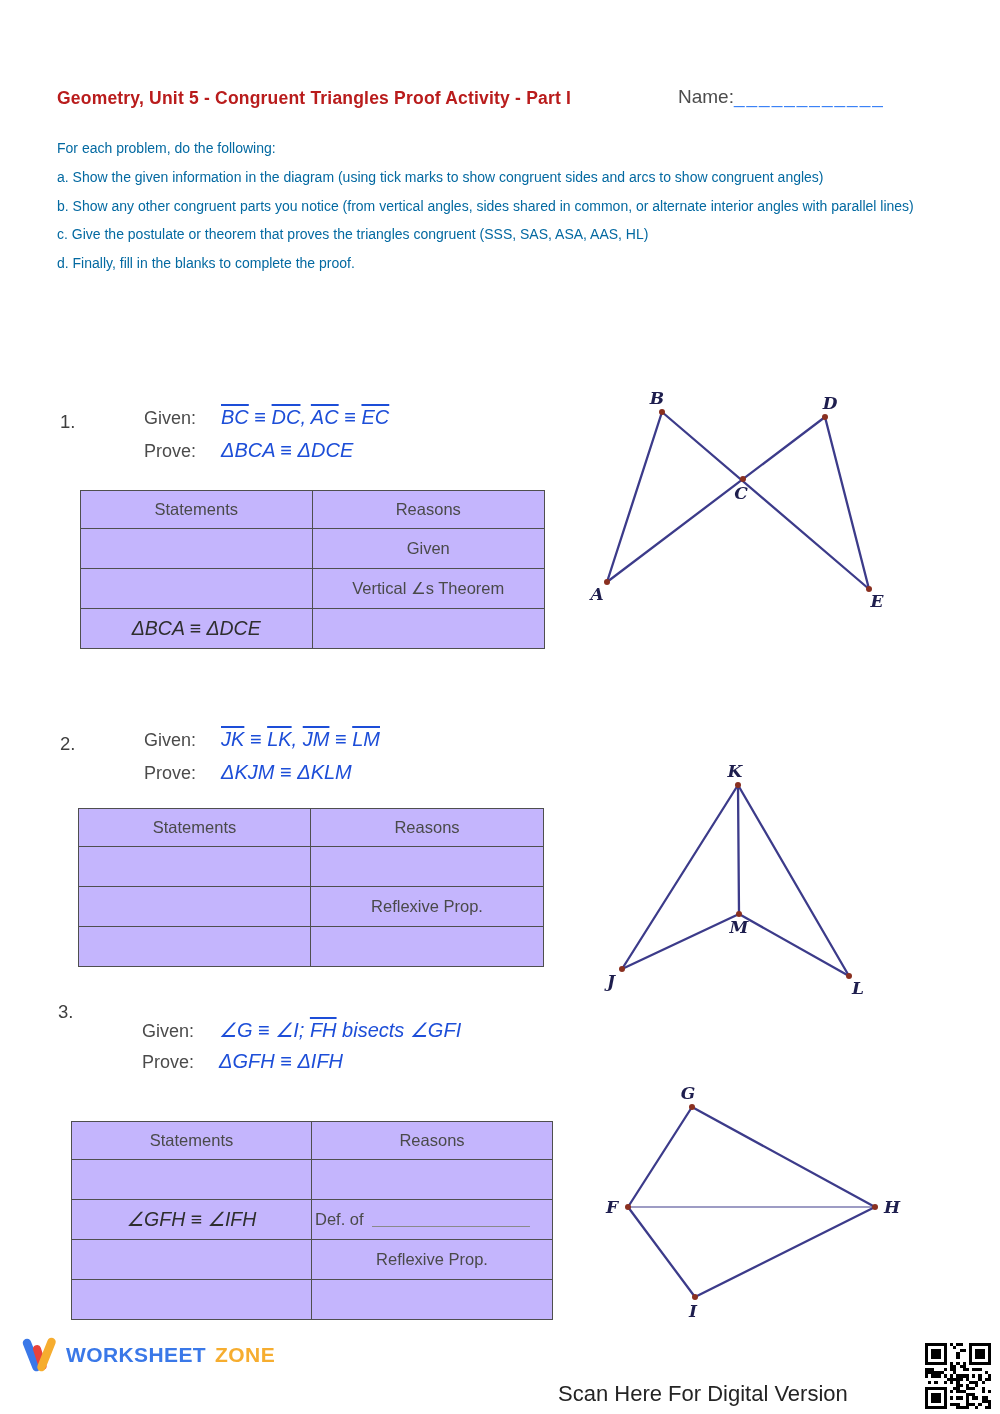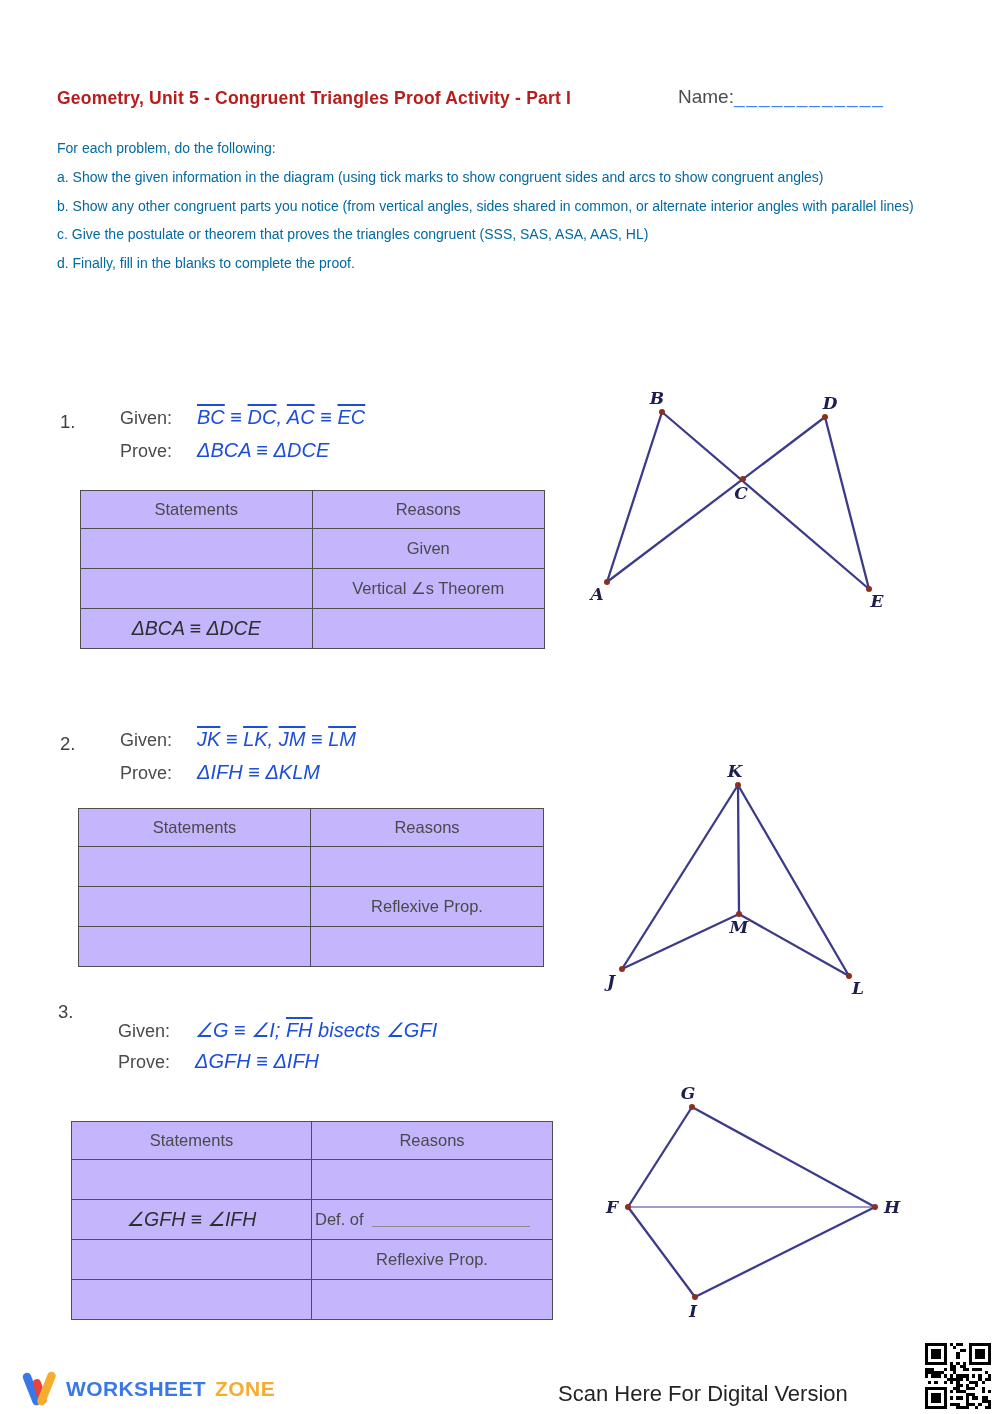--- a/index.html
+++ b/index.html
@@ -4,21 +4,21 @@
 <style>
   html,body{margin:0;padding:0;background:#ffffff;}
   .page{position:relative;width:1000px;height:1414px;background:#ffffff;overflow:hidden;
         font-family:"Liberation Sans",sans-serif;color:#3f3f3f;}
   .abs{position:absolute;}
   .title{font-size:17.5px;font-weight:700;color:#b91c1c;letter-spacing:.2px;}
   .namefield{font-size:19px;color:#4c4c4c;}
   .nameblank{letter-spacing:2px;color:#3b82f6;}
   .intro{font-size:14px;line-height:28.8px;color:#0369a1;width:882px;}
   .pnum{font-size:18.5px;color:#3f3f3f;}
-  .gp{display:flex;align-items:baseline;}
+  .gp{display:flex;align-items:baseline;margin-left:24px;}
   .lbl{display:inline-block;width:63px;font-size:18px;color:#4b4b4b;margin-right:14px;flex:none;}
   .math{font-size:20px;font-style:italic;color:#1d4ed8;white-space:nowrap;}
   .math .ov{text-decoration:overline;}
   
   .ptable{border:1.6px solid #4f4f4f;background:#c4b5fd;box-sizing:border-box;}
   .prow{display:flex;height:39px;border-top:1.4px solid #4f4f4f;}
   .prow.header{height:37px;border-top:none;}
   .cell{box-sizing:border-box;width:50%;display:flex;align-items:center;justify-content:center;
         font-size:16.5px;color:#4a4a4a;overflow:hidden;}
   .cell.stmt{border-right:1.4px solid #4f4f4f;}
@@ -103,21 +103,21 @@
       <text x="877" y="607" text-anchor="middle" fill="#1e1e4e" class="vlabel">E</text>
     </svg>
 
   <div class="abs pnum" style="left:60px;top:733px;">2.</div>
   <div class="abs gp" style="left:120px;top:728px;">
     <span class="lbl">Given:</span>
     <span class="math"><span class="ov">JK</span><span> ≡ </span><span class="ov">LK</span><span>, </span><span class="ov">JM</span><span> ≡ </span><span class="ov">LM</span></span>
   </div>
   <div class="abs gp" style="left:120px;top:761px;">
     <span class="lbl">Prove:</span>
-    <span class="math">ΔIFH ≡ ΔKLM</span>
+    <span class="math">ΔKJM ≡ ΔKLM</span>
   </div>
   <div class="abs ptable" style="left:78px;top:808px;width:466px;">
       <div class="prow header">
         <div class="cell stmt hdr">Statements</div>
         <div class="cell rsn hdr">Reasons</div>
       </div>
       <div class="prow">
         <div class="cell stmt"></div>
         <div class="cell rsn"></div>
       </div>
@@ -195,21 +195,21 @@
       <circle cx="692" cy="1107" r="3" fill="#8a3020"></circle>
       <text x="688" y="1099" text-anchor="middle" fill="#1e1e4e" class="vlabel">G</text>
       <circle cx="628" cy="1207" r="3" fill="#8a3020"></circle>
       <text x="612" y="1213" text-anchor="middle" fill="#1e1e4e" class="vlabel">F</text>
       <circle cx="875" cy="1207" r="3" fill="#8a3020"></circle>
       <text x="892" y="1213" text-anchor="middle" fill="#1e1e4e" class="vlabel">H</text>
       <circle cx="695" cy="1297" r="3" fill="#8a3020"></circle>
       <text x="693" y="1317" text-anchor="middle" fill="#1e1e4e" class="vlabel">I</text>
     </svg>
 
-  <div class="abs logo" style="left:18px;top:1370px;">
+  <div class="abs logo" style="left:18px;top:1336px;">
     <svg width="42" height="38" viewBox="0 0 38 38">
       <line x1="7" y1="7" x2="16.5" y2="31" stroke="#3a78e8" stroke-width="8.5" stroke-linecap="round"></line>
       <line x1="17" y1="13" x2="22.5" y2="30" stroke="#e8433a" stroke-width="8" stroke-linecap="round"></line>
       <line x1="21.5" y1="31" x2="31.5" y2="6" stroke="#f6ad2f" stroke-width="8.5" stroke-linecap="round"></line>
     </svg>
     <span class="logotext logoblue">WORKSHEET</span>
     <span class="logotext logoyellow">ZONE</span>
   </div>
   <div class="abs scantext" style="left:558px;top:1381px;">Scan Here For Digital Version</div>
   <svg class="abs" style="left:925px;top:1343px;shape-rendering:crispEdges;" width="66" height="66" viewBox="0 0 21 21">

